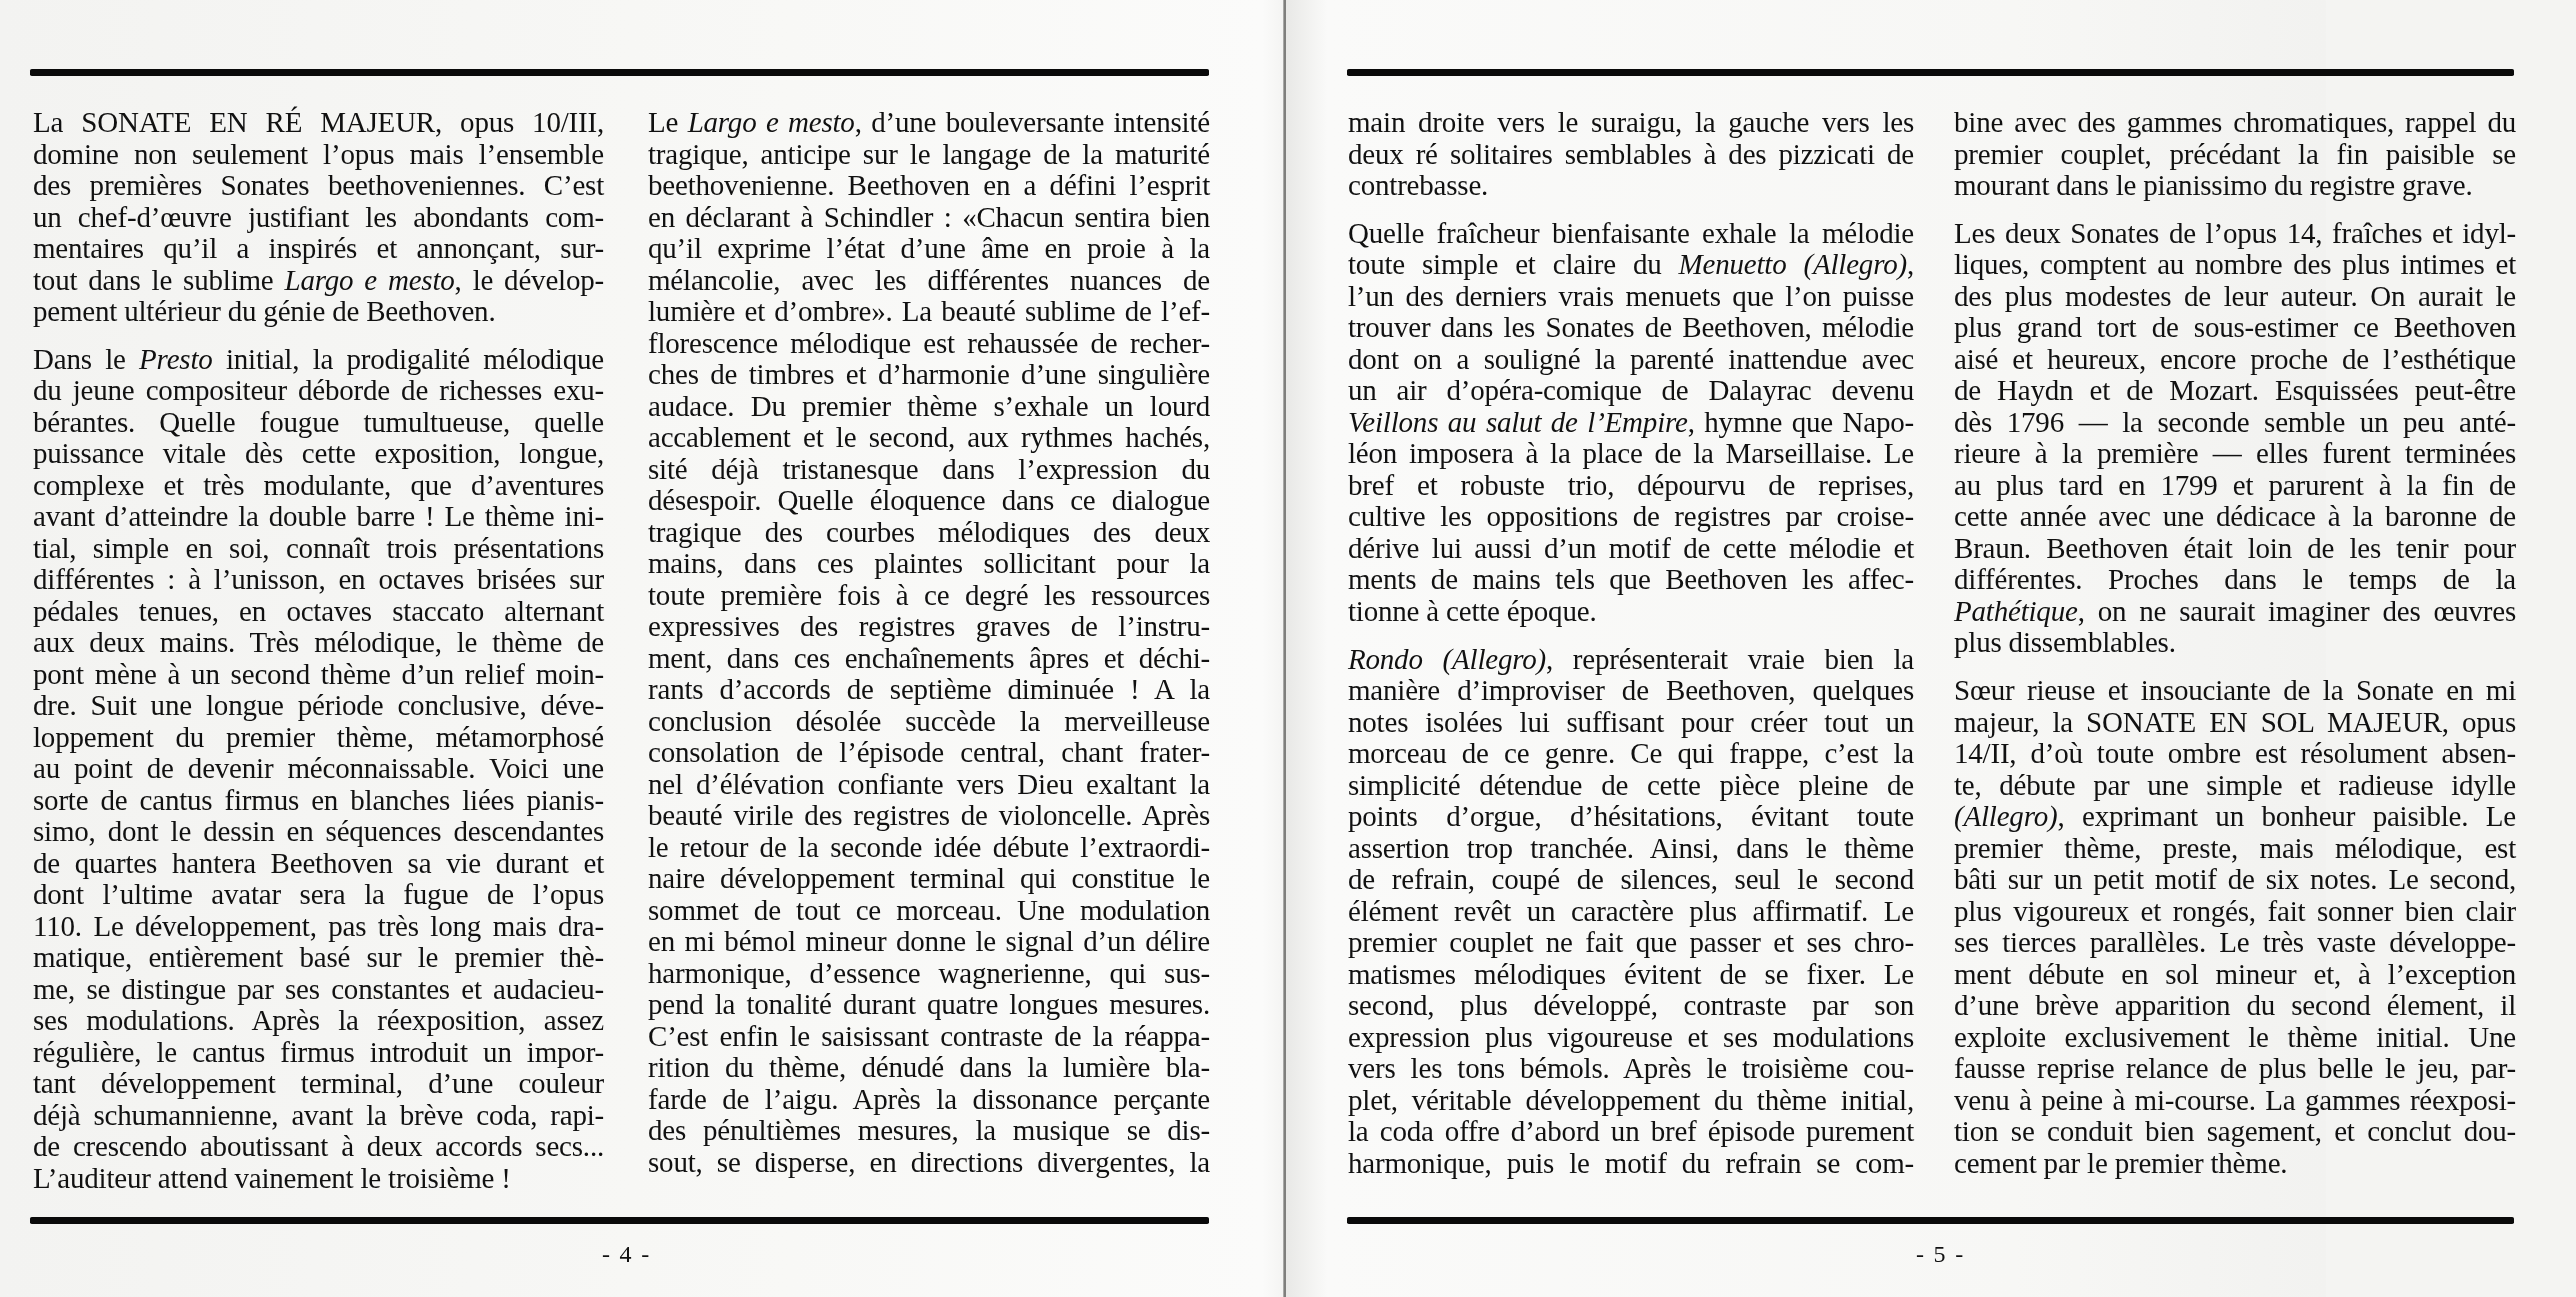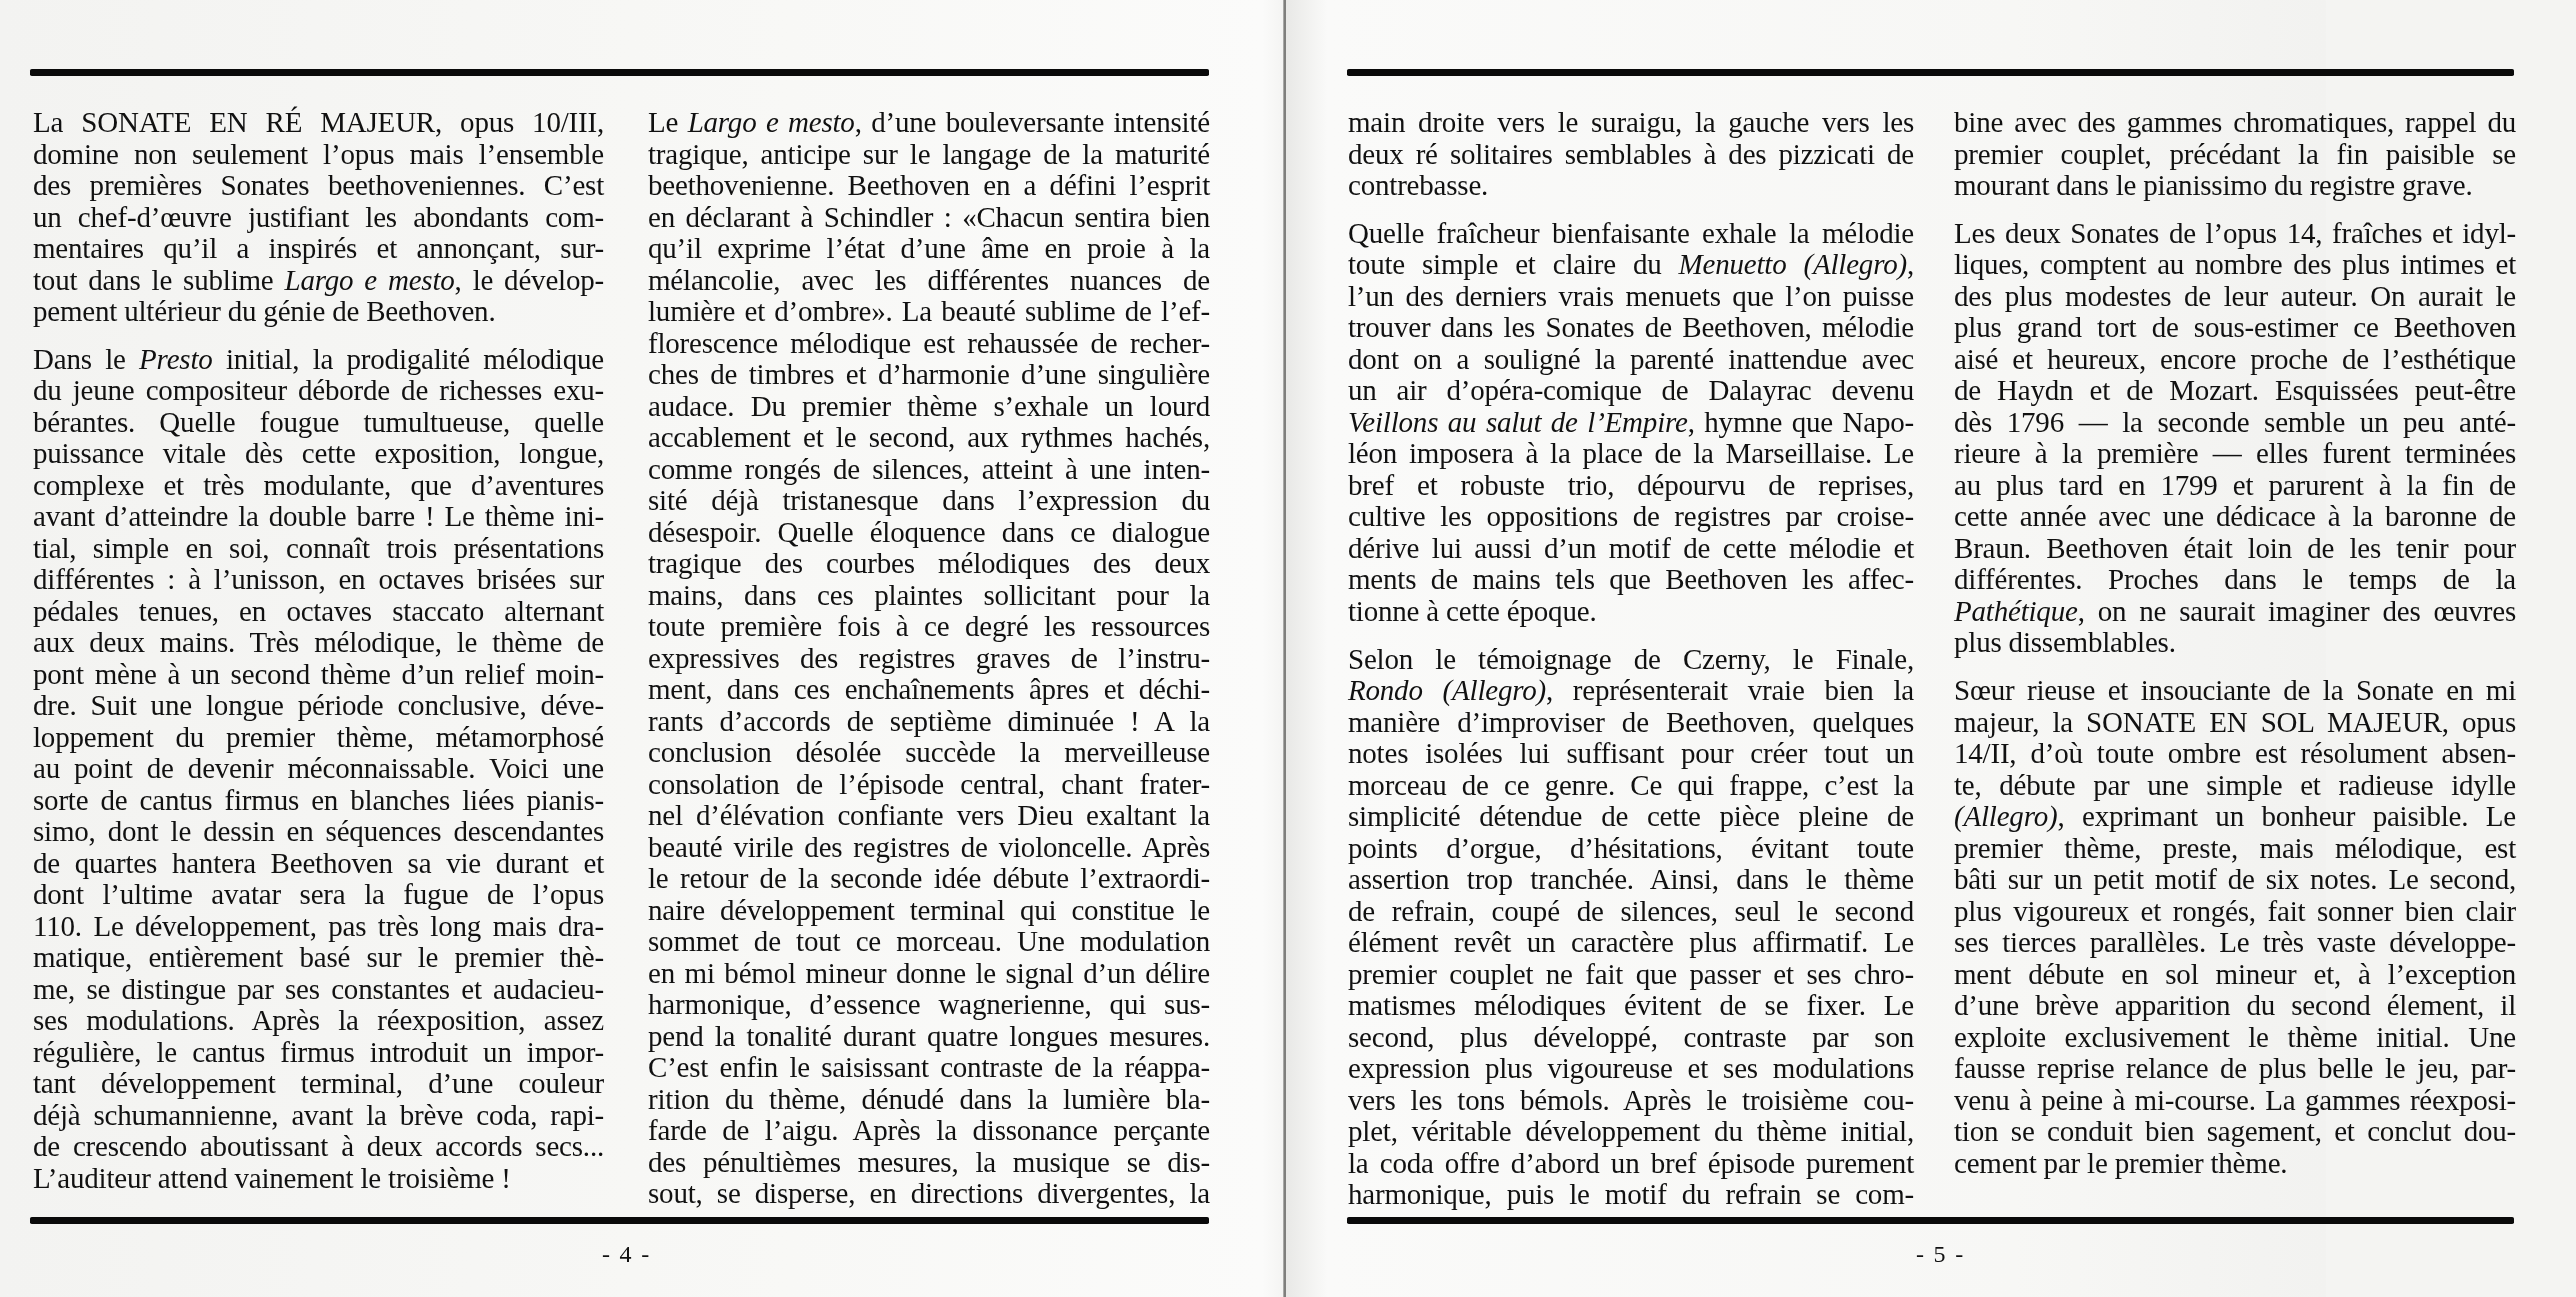--- a/index.html
+++ b/index.html
@@ -89,21 +89,20 @@
         <span class="line"><span>tragique, anticipe sur le langage de la maturité</span></span>
         <span class="line"><span>beethovenienne. Beethoven en a défini l’esprit</span></span>
         <span class="line"><span>en déclarant à Schindler : «Chacun sentira bien</span></span>
         <span class="line"><span>qu’il exprime l’état d’une âme en proie à la</span></span>
         <span class="line"><span>mélancolie, avec les différentes nuances de</span></span>
         <span class="line"><span>lumière et d’ombre». La beauté sublime de l’ef-</span></span>
         <span class="line"><span>florescence mélodique est rehaussée de recher-</span></span>
         <span class="line"><span>ches de timbres et d’harmonie d’une singulière</span></span>
         <span class="line"><span>audace. Du premier thème s’exhale un lourd</span></span>
         <span class="line"><span>accablement et le second, aux rythmes hachés,</span></span>
-        <span class="line"><span>comme rongés de silences, atteint à une inten-</span></span>
         <span class="line"><span>sité déjà tristanesque dans l’expression du</span></span>
         <span class="line"><span>désespoir. Quelle éloquence dans ce dialogue</span></span>
         <span class="line"><span>tragique des courbes mélodiques des deux</span></span>
         <span class="line"><span>mains, dans ces plaintes sollicitant pour la</span></span>
         <span class="line"><span>toute première fois à ce degré les ressources</span></span>
         <span class="line"><span>expressives des registres graves de l’instru-</span></span>
         <span class="line"><span>ment, dans ces enchaînements âpres et déchi-</span></span>
         <span class="line"><span>rants d’accords de septième diminuée ! A la</span></span>
         <span class="line"><span>conclusion désolée succède la merveilleuse</span></span>
         <span class="line"><span>consolation de l’épisode central, chant frater-</span></span>
@@ -145,21 +144,20 @@
         <span class="line"><span>un air d’opéra-comique de Dalayrac devenu</span></span>
         <span class="line"><i>Veillons au salut de l’Empire</i><span>, hymne que Napo-</span></span>
         <span class="line"><span>léon imposera à la place de la Marseillaise. Le</span></span>
         <span class="line"><span>bref et robuste trio, dépourvu de reprises,</span></span>
         <span class="line"><span>cultive les oppositions de registres par croise-</span></span>
         <span class="line"><span>dérive lui aussi d’un motif de cette mélodie et</span></span>
         <span class="line"><span>ments de mains tels que Beethoven les affec-</span></span>
         <span class="line last"><span>tionne à cette époque.</span></span>
       </p>
       <p>
-        <span class="line"><span>Selon le témoignage de Czerny, le Finale,</span></span>
         <span class="line"><i>Rondo (Allegro)</i><span>, représenterait vraie bien la</span></span>
         <span class="line"><span>manière d’improviser de Beethoven, quelques</span></span>
         <span class="line"><span>notes isolées lui suffisant pour créer tout un</span></span>
         <span class="line"><span>morceau de ce genre. Ce qui frappe, c’est la</span></span>
         <span class="line"><span>simplicité détendue de cette pièce pleine de</span></span>
         <span class="line"><span>points d’orgue, d’hésitations, évitant toute</span></span>
         <span class="line"><span>assertion trop tranchée. Ainsi, dans le thème</span></span>
         <span class="line"><span>de refrain, coupé de silences, seul le second</span></span>
         <span class="line"><span>élément revêt un caractère plus affirmatif. Le</span></span>
         <span class="line"><span>premier couplet ne fait que passer et ses chro-</span></span>

